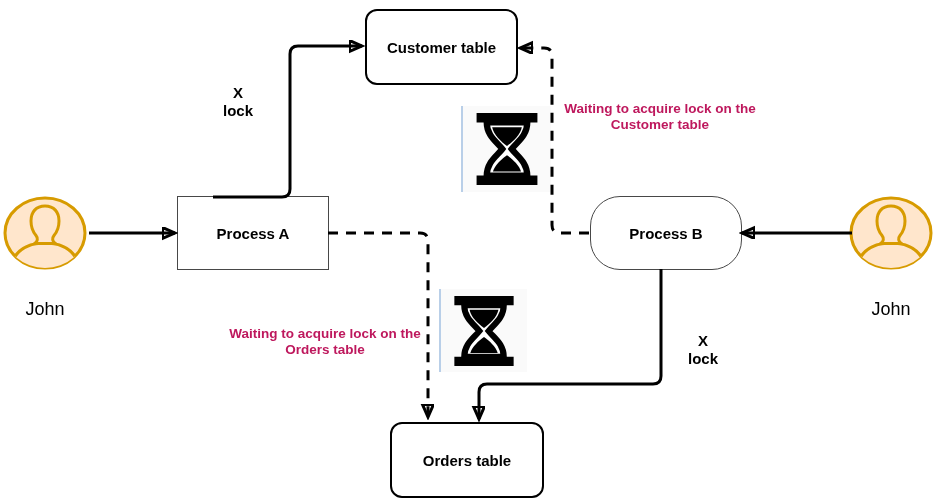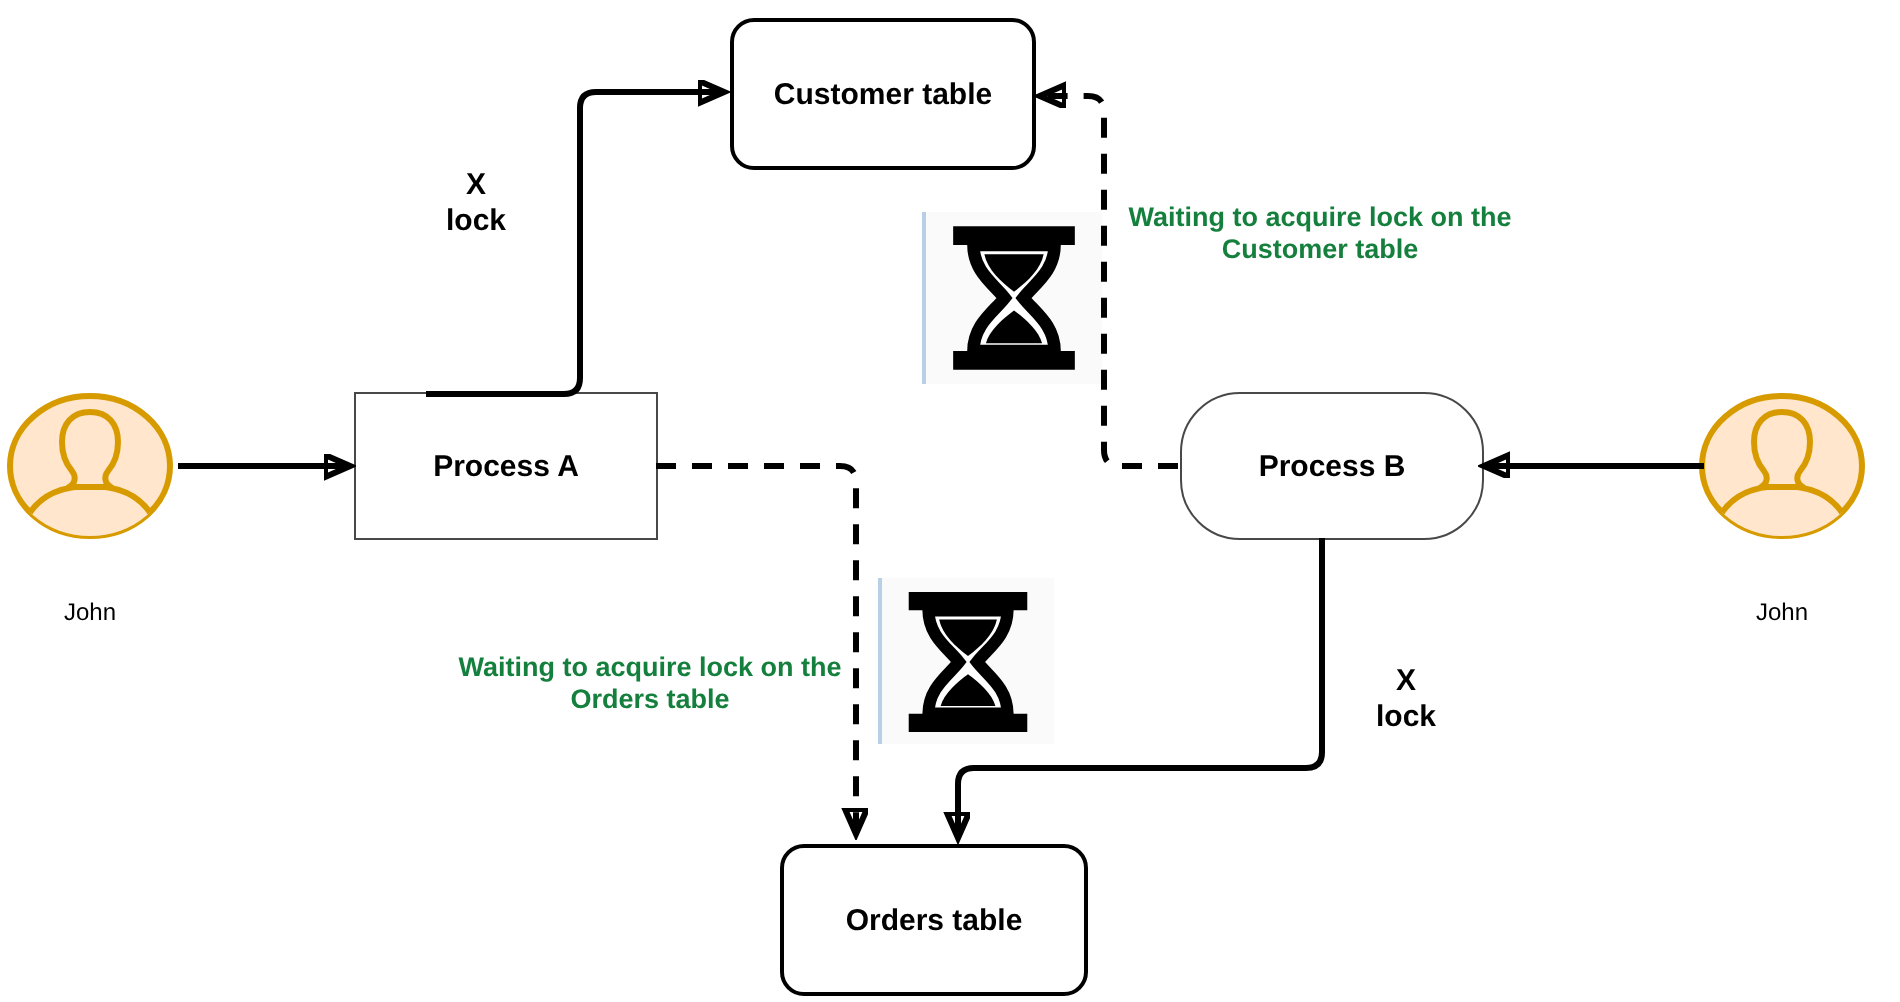--- a/index.html
+++ b/index.html
@@ -17,32 +17,32 @@
   .process{border:1.5px solid #484848;}
   .table{border:2px solid #000;border-radius:12px;}
   .node-process-a{left:177px;top:196px;width:150px;height:72px;}
   .node-process-b{left:590px;top:196px;width:150px;height:72px;border-radius:30px;}
   .node-customer{left:365px;top:9px;width:149px;height:72px;}
   .node-orders{left:390px;top:422px;width:150px;height:72px;}
   .avatar{position:absolute;z-index:2;}
   .avatar-john{left:3px;top:196px;}
   .avatar-peter{left:849px;top:196px;}
   .actor-label{
-    position:absolute;width:84px;text-align:center;font-size:12px;z-index:2;
+    position:absolute;width:84px;text-align:center;font-size:18px;z-index:2;
   }
   .actor-label-john{left:3px;top:299px;}
   .actor-label-peter{left:849px;top:299px;}
   .hourglass{
     position:absolute;background:#fafafa;border-left:2px solid #b9cfe8;
     display:flex;align-items:center;justify-content:center;z-index:2;
   }
   .hourglass-top{left:461px;top:106px;width:88px;height:86px;}
   .hourglass-bottom{left:439px;top:289px;width:86px;height:83px;}
   .warning{
-    position:absolute;color:#15803d;font-weight:bold;font-size:13.5px;line-height:16px;
+    position:absolute;color:#be185d;font-weight:bold;font-size:13.5px;line-height:16px;
     text-align:center;z-index:2;
   }
   .warning-customer{left:552px;top:101px;width:216px;}
   .warning-orders{left:213px;top:326px;width:224px;}
   .xlock{
     position:absolute;font-weight:bold;font-size:15px;line-height:18px;
     text-align:center;width:80px;z-index:2;
   }
   .xlock-top{left:198px;top:84px;}
   .xlock-bottom{left:663px;top:332px;}

